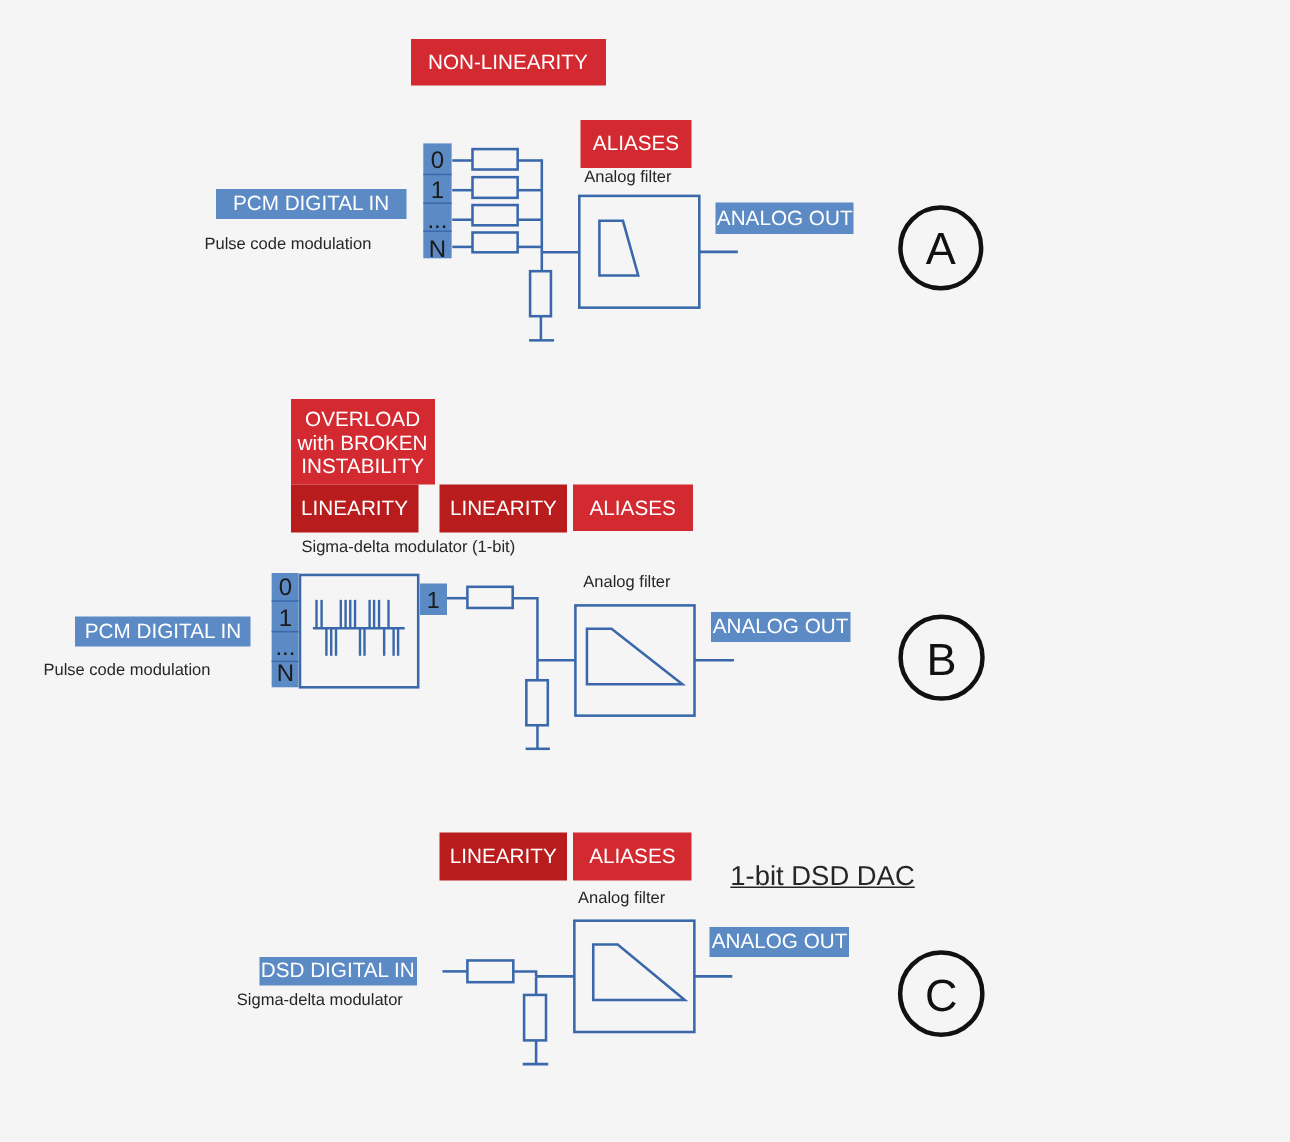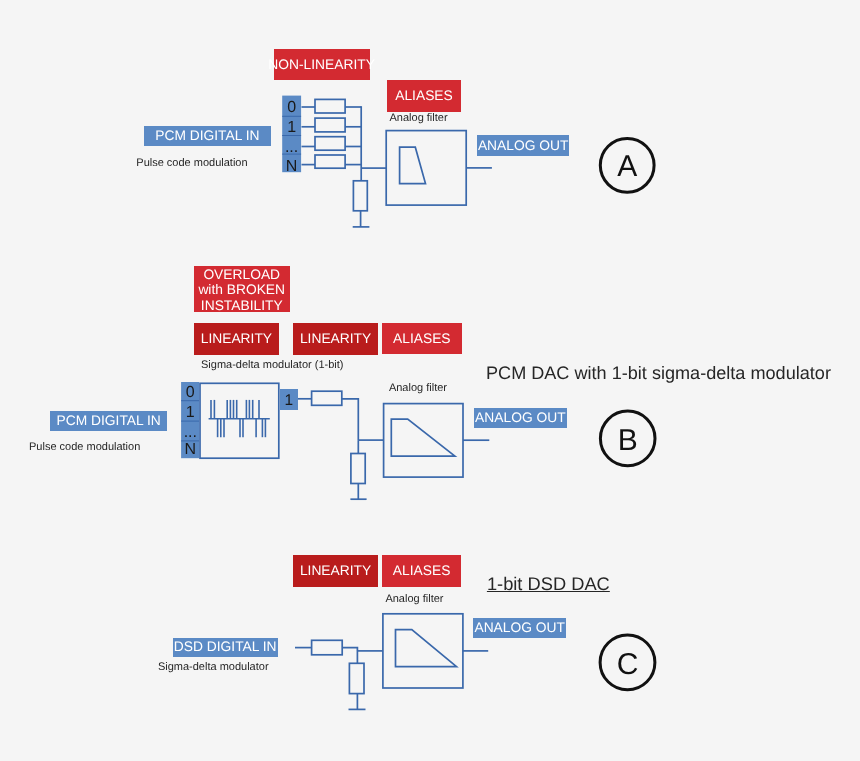--- a/index.html
+++ b/index.html
@@ -137,42 +137,41 @@
 
       <rect x="382.9" y="613.8" width="80" height="74.2" class="boxline"></rect>
       <path d="M 395.5 629.6 L 411.8 629.6 L 456.5 666.6 L 395.5 666.6 Z" class="shape"></path>
       <line x1="462.7" y1="650.9" x2="488.2" y2="650.9" class="wire"></line>
 
       <circle cx="627.5" cy="662.4" r="27.4" class="circ"></circle>
       <text x="627.5" y="673.8" class="circletter">C</text>
     </g>
   </svg>
 
-  <div class="badge red" style="left:273.6px;top:49px;width:96px;height:31.2px;">NON-LINEARITY</div>
+  <div class="badge red" style="left:273.6px;top:26px;width:130px;height:31.2px;">NON-LINEARITY</div>
   <div class="badge red" style="left:387.2px;top:80.2px;width:73.6px;height:31.5px;">ALIASES</div>
   <div class="cap" style="left:389.5px;top:113.4px;">Analog filter</div>
   <div class="badge blue" style="left:143.5px;top:126px;width:127.8px;height:20.4px;">PCM DIGITAL IN</div>
   <div class="cap" style="left:136.3px;top:157.7px;">Pulse code modulation</div>
   <div class="badge blue" style="left:476.9px;top:135.3px;width:92.5px;height:20.3px;">ANALOG OUT</div>
 
-  <div class="badge red multi" style="left:193.7px;top:265.5px;width:96.1px;height:46px;">
+  <div class="badge red multi" style="left:193.7px;top:265.5px;width:96.1px;height:57px;">
     <span>OVERLOAD</span>
     <span>with BROKEN</span>
     <span>INSTABILITY</span>
   </div>
   <div class="badge green" style="left:193.7px;top:322.7px;width:85.4px;height:32.1px;">LINEARITY</div>
   <div class="badge green" style="left:293px;top:322.7px;width:85.2px;height:32.1px;">LINEARITY</div>
   <div class="badge red" style="left:381.9px;top:322.6px;width:79.8px;height:31.9px;">ALIASES</div>
   <div class="cap" style="left:201px;top:360.1px;">Sigma-delta modulator (1-bit)</div>
   <div class="cap" style="left:388.9px;top:383.1px;">Analog filter</div>
   <div class="badge blue" style="left:50.1px;top:411.4px;width:117.2px;height:19.9px;">PCM DIGITAL IN</div>
   <div class="cap" style="left:29px;top:441.8px;">Pulse code modulation</div>
   <div class="badge blue onebit" style="left:279.5px;top:388.9px;width:18.5px;height:20.9px;">1</div>
   <div class="badge blue" style="left:473.8px;top:407.6px;width:93.1px;height:20.7px;">ANALOG OUT</div>
-  <div class="title" style="left:486px;top:364.1px;font-size:18.1px;">PCM DAC with 1-bit sigma-delta modulator</div>
 
   <div class="badge green" style="left:292.7px;top:555.1px;width:85.7px;height:32.4px;">LINEARITY</div>
   <div class="badge red" style="left:381.7px;top:555.1px;width:79.8px;height:32.4px;">ALIASES</div>
   <div class="cap" style="left:385.4px;top:594.3px;">Analog filter</div>
   <div class="badge blue" style="left:172.7px;top:637.6px;width:105px;height:19px;">DSD DIGITAL IN</div>
   <div class="cap" style="left:157.9px;top:662.1px;">Sigma-delta modulator</div>
   <div class="badge blue" style="left:473.3px;top:618px;width:92.8px;height:20.2px;">ANALOG OUT</div>
   <div class="title" style="left:486.9px;top:574.8px;text-decoration:underline;">1-bit DSD DAC</div>
 
 </div>

